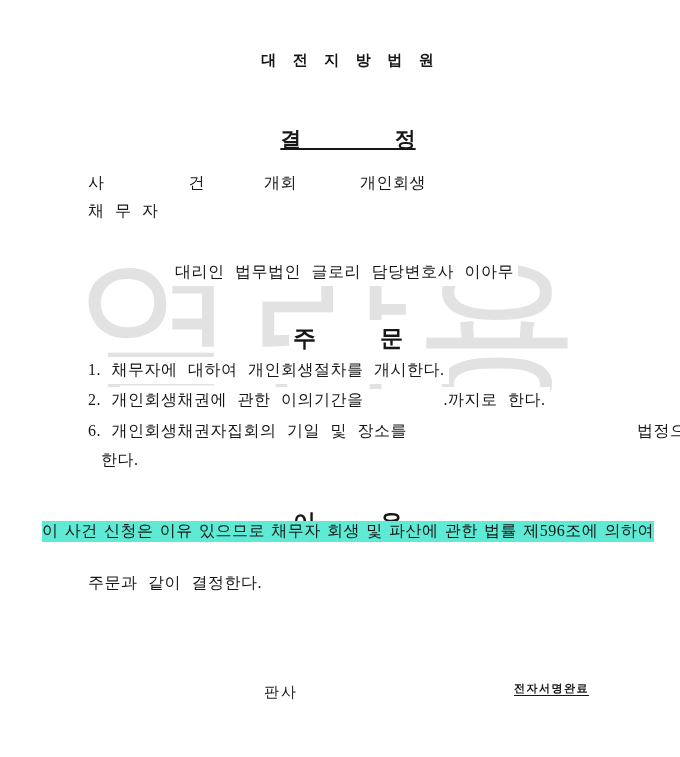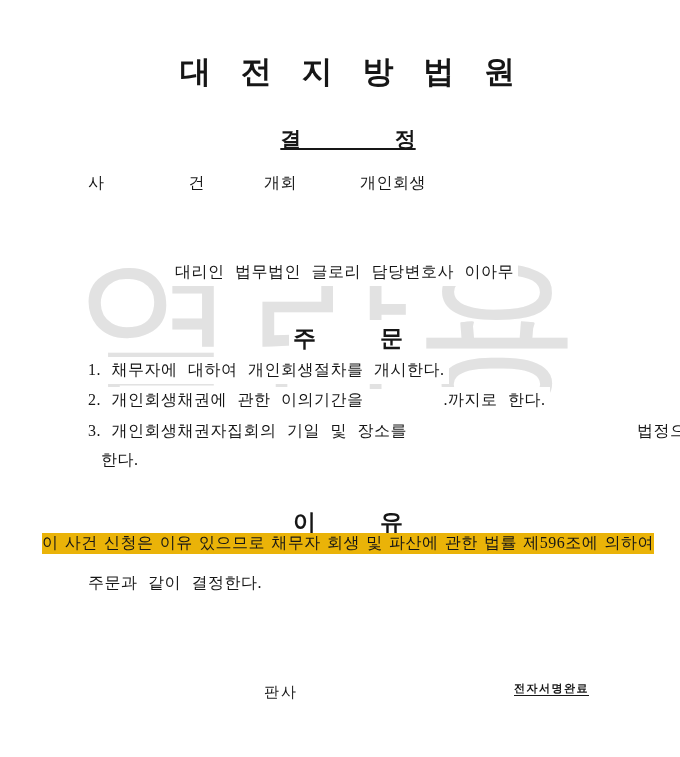--- a/index.html
+++ b/index.html
@@ -37,43 +37,43 @@
     display: inline-block;
     background: #ffffff;
     padding: 3px 4px;
     white-space: pre;
   }
   .heading-sans {
     font-family: "Liberation Sans", sans-serif;
     font-weight: 700;
   }
   .court-title { top: 30px; }
-  .court-title .line { font-size: 31px; font-weight: 600; letter-spacing: 1px; }
+  .court-title .line { font-size: 15px; font-weight: 600; letter-spacing: 1px; }
   .doc-title { top: 104px; }
   .doc-title .line { font-size: 21px; text-decoration: underline; }
   .body-text { font-size: 16px; letter-spacing: 0.5px; word-spacing: 6px; }
   .case-row { top: 152px; left: 42px; }
   .case-number { margin-left: 51px; }
   .case-type { margin-left: 0px; }
   .debtor-row { top: 180px; left: 42px; }
   .attorney-row { top: 241px; left: 129px; }
   .order-heading { top: 302px; }
   .order-heading .line, .reason-heading .line { font-size: 23px; }
   .order-item-1 { top: 339px; left: 42px; }
   .order-item-2 { top: 369px; left: 42px; }
   .order-item-3 { top: 400px; left: 42px; }
   .order-item-3-cont { top: 429px; left: 55px; }
   .reason-heading { top: 486px; }
   .reason-line-1 {
-    top: 533px; left: 42px; width: 612px;
+    top: 521px; left: 42px; width: 612px;
     font-size: 16px; letter-spacing: 0.5px;
     white-space: normal;
     text-align: justify;
     text-align-last: justify;
-    background: #eab308;
+    background: #5eead4;
   }
   .reason-line-2 { top: 552px; left: 42px; }
   
   .redacted {
     display: inline-block;
     background: #ffffff;
     height: 24px;
     vertical-align: middle;
   }
   .redacted.case-no-blank { width: 55px; }
@@ -105,41 +105,41 @@
 
   <div class="block centered doc-title">
     <span class="line heading-sans">결                정</span>
   </div>
 
   <div class="block body-text case-row">
     <span class="line">사        건</span><span class="line case-number">개회</span><span class="redacted case-no-blank"></span><span class="line case-type">개인회생</span>
   </div>
 
   <div class="block body-text debtor-row">
-    <span class="redacted debtor-blank"></span>
+    <span class="line">채 무 자</span><span class="redacted debtor-blank"></span>
   </div>
 
   <div class="block body-text attorney-row">
     <span class="line">대리인 법무법인 글로리 담당변호사 이아무</span>
   </div>
 
   <div class="block centered order-heading">
     <span class="line heading-sans">주          문</span>
   </div>
 
   <div class="block body-text order-item-1">
     <span class="line">1. 채무자에 대하여 개인회생절차를 개시한다.</span>
   </div>
 
   <div class="block body-text order-item-2">
     <span class="line">2. 개인회생채권에 관한 이의기간을</span><span class="redacted deadline-blank"></span><span class="line">.까지로 한다.</span>
   </div>
 
   <div class="block body-text order-item-3">
-    <span class="line">3. 개인회생채권자집회의 기일 및 장소를</span><span class="redacted meeting-blank"></span><span class="line">법정으로</span>
+    <span class="line">6. 개인회생채권자집회의 기일 및 장소를</span><span class="redacted meeting-blank"></span><span class="line">법정으로</span>
   </div>
 
   <div class="block body-text order-item-3-cont">
     <span class="line">한다.</span>
   </div>
 
   <div class="block centered reason-heading">
     <span class="line heading-sans">이          유</span>
   </div>
 

